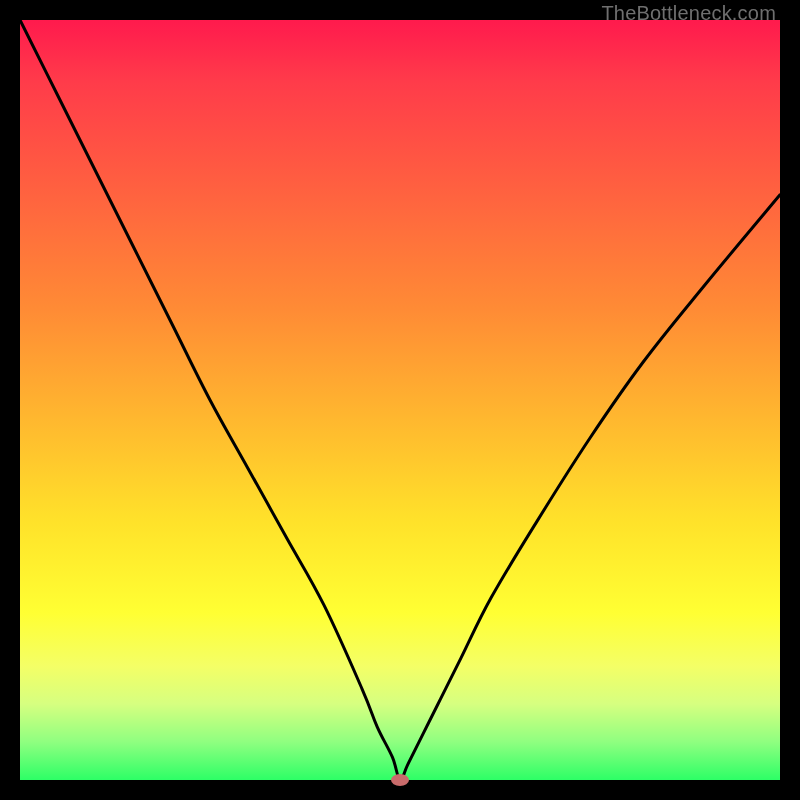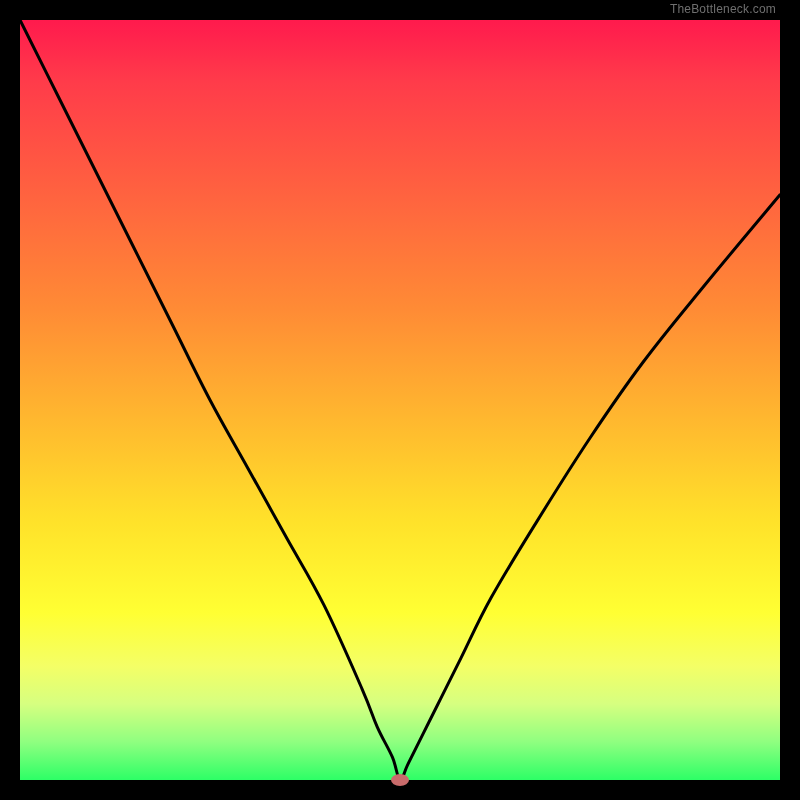--- a/index.html
+++ b/index.html
@@ -52,21 +52,21 @@
     height: 12px;
     border-radius: 50%;
     background: #c96b6b;
     transform: translate(-50%, -50%);
   }
   .watermark {
     position: absolute;
     top: 2px;
     right: 24px;
     color: #6f6f6f;
-    font-size: 12px;
+    font-size: 20px;
     font-weight: 500;
     font-family: Arial, sans-serif;
     letter-spacing: 0.2px;
   }
 </style>
 </head>
 <body>
 
 <div class="frame">
   <div class="watermark">TheBottleneck.com</div>

